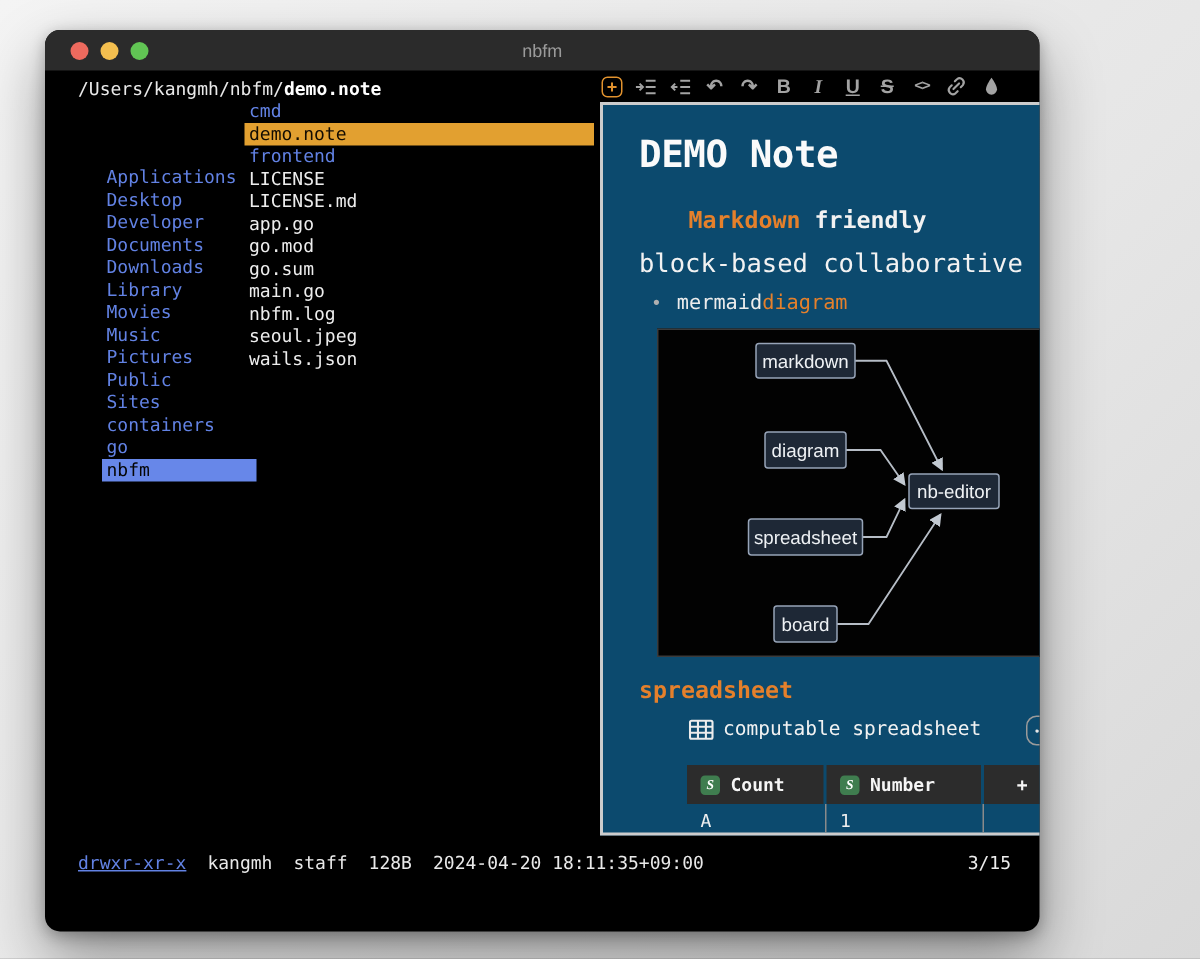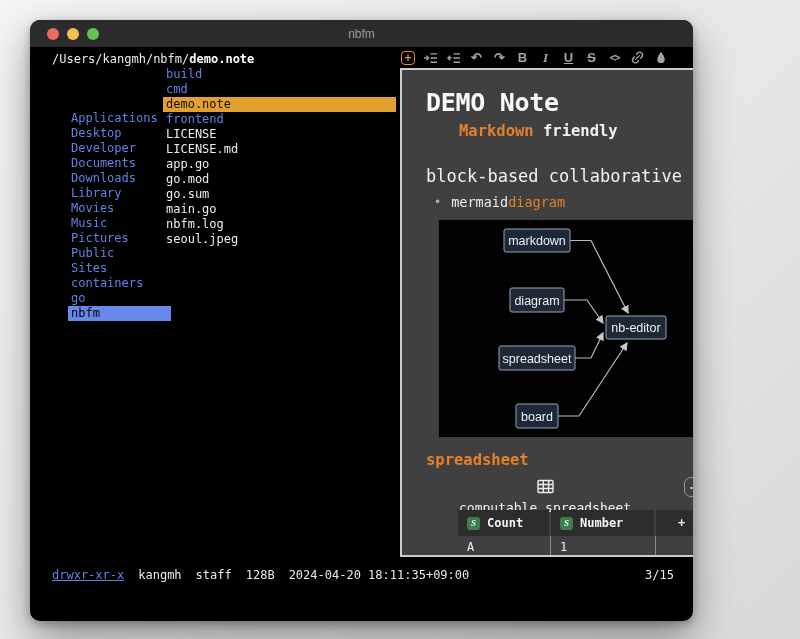--- a/index.html
+++ b/index.html
@@ -36,31 +36,31 @@
     align-items:center;justify-content:center;color:#a3a3a3;font-size:13px;font-weight:bold;
     font-family:"Liberation Sans",sans-serif;cursor:pointer;}
   .tbtn.add{color:#e1922e;border:1.5px solid #e1922e;border-radius:4px;width:14px;height:14px;
     font-size:12px;line-height:12px;font-weight:bold;}
   .tbtn.italic{font-style:italic;font-family:"Liberation Serif",serif;}
   .tbtn.underline{text-decoration:underline;}
   .tbtn.strike{text-decoration:line-through;}
   .tbtn.code{font-family:"DejaVu Sans Mono",monospace;font-size:10px;letter-spacing:-1px;}
   
   .pane{position:absolute;left:370px;top:21px;width:342px;height:485px;border:2px solid #cccccc;
-    background:#404040;overflow:hidden;}
+    background:#0c4a6e;overflow:hidden;}
   .pane-scrollbar{position:absolute;left:719px;top:23px;width:5px;height:480px;background:#8f8f8f;border-radius:3px;}
   .h1{position:absolute;left:24px;top:18px;font-size:25px;font-weight:800;color:#fafafa;letter-spacing:-.3px;}
-  .h2{position:absolute;left:24px;top:52px;font-size:15.5px;font-weight:bold;color:#f2f2f2;padding-left:33px;}
+  .h2{position:absolute;left:24px;top:68px;font-size:15.5px;font-weight:bold;color:#f2f2f2;padding-left:33px;}
   .h3{position:absolute;left:24px;top:96px;font-size:17px;font-weight:normal;color:#f2f2f2;}
   .accent{color:#e5802b;}
   .bullet-line{position:absolute;left:32px;top:124px;font-size:13.5px;color:#ececec;display:flex;align-items:center;}
   .bullet-dot{color:#b0b0b0;font-size:12px;margin-right:10px;}
   .mmd{position:absolute;left:36px;top:149px;width:284px;height:217px;border:1px solid #3b3b3b;background:#020202;}
   .sheet-h{position:absolute;left:24px;top:381px;font-size:15.5px;font-weight:bold;}
-  .block-row{position:absolute;left:57px;top:409px;display:flex;align-items:center;gap:6px;flex-direction:column;}
+  .block-row{position:absolute;left:57px;top:409px;display:flex;align-items:center;gap:6px;}
   .block-title{font-family:"DejaVu Sans Mono",monospace;font-size:13px;color:#f2f2f2;white-space:pre;}
   .menu-btn{position:absolute;left:282px;top:407px;width:25px;height:20px;border:1.4px solid #9a9a9a;
     border-radius:7px;background:none;color:#e8e8e8;display:flex;align-items:center;justify-content:center;
     font-size:8px;letter-spacing:1.5px;cursor:pointer;}
   
   .sheet{position:absolute;left:56px;top:440px;width:249px;font-family:"DejaVu Sans Mono",monospace;}
   .thead{display:flex;}
   .th{background:#2c2c2c;height:26px;display:flex;align-items:center;gap:7px;padding-left:9px;
     color:#f5f5f5;font-weight:bold;font-size:12px;box-sizing:border-box;}
   .th.c1{width:91px;}
@@ -111,32 +111,32 @@
         <div class="row dir">Pictures</div>
         <div class="row dir">Public</div>
         <div class="row dir">Sites</div>
         <div class="row dir">containers</div>
         <div class="row dir">go</div>
         <div class="row dir selected">nbfm</div>
       </div>
 
     <div class="col col2">
 
-    <div class="row dir">build</div>
         <div class="row dir">cmd</div>
         <div class="row file selected">demo.note</div>
         <div class="row dir">frontend</div>
         <div class="row file">LICENSE</div>
         <div class="row file">LICENSE.md</div>
         <div class="row file">app.go</div>
         <div class="row file">go.mod</div>
         <div class="row file">go.sum</div>
         <div class="row file">main.go</div>
         <div class="row file">nbfm.log</div>
         <div class="row file">seoul.jpeg</div>
+        <div class="row file">wails.json</div>
       </div>
 
     <div class="toolbar">
       <button class="tbtn add">+</button>
       <button class="tbtn">
         <svg width="16" height="14" viewBox="0 0 16 14" fill="none" stroke="#a3a3a3" stroke-width="1.4">
           <path d="M8 2.5h7M8 7h7M8 11.5h7M1 7h4"></path>
             <path d="M3.6 4.6 L6 7 L3.6 9.4"></path>
         </svg>
       </button>

